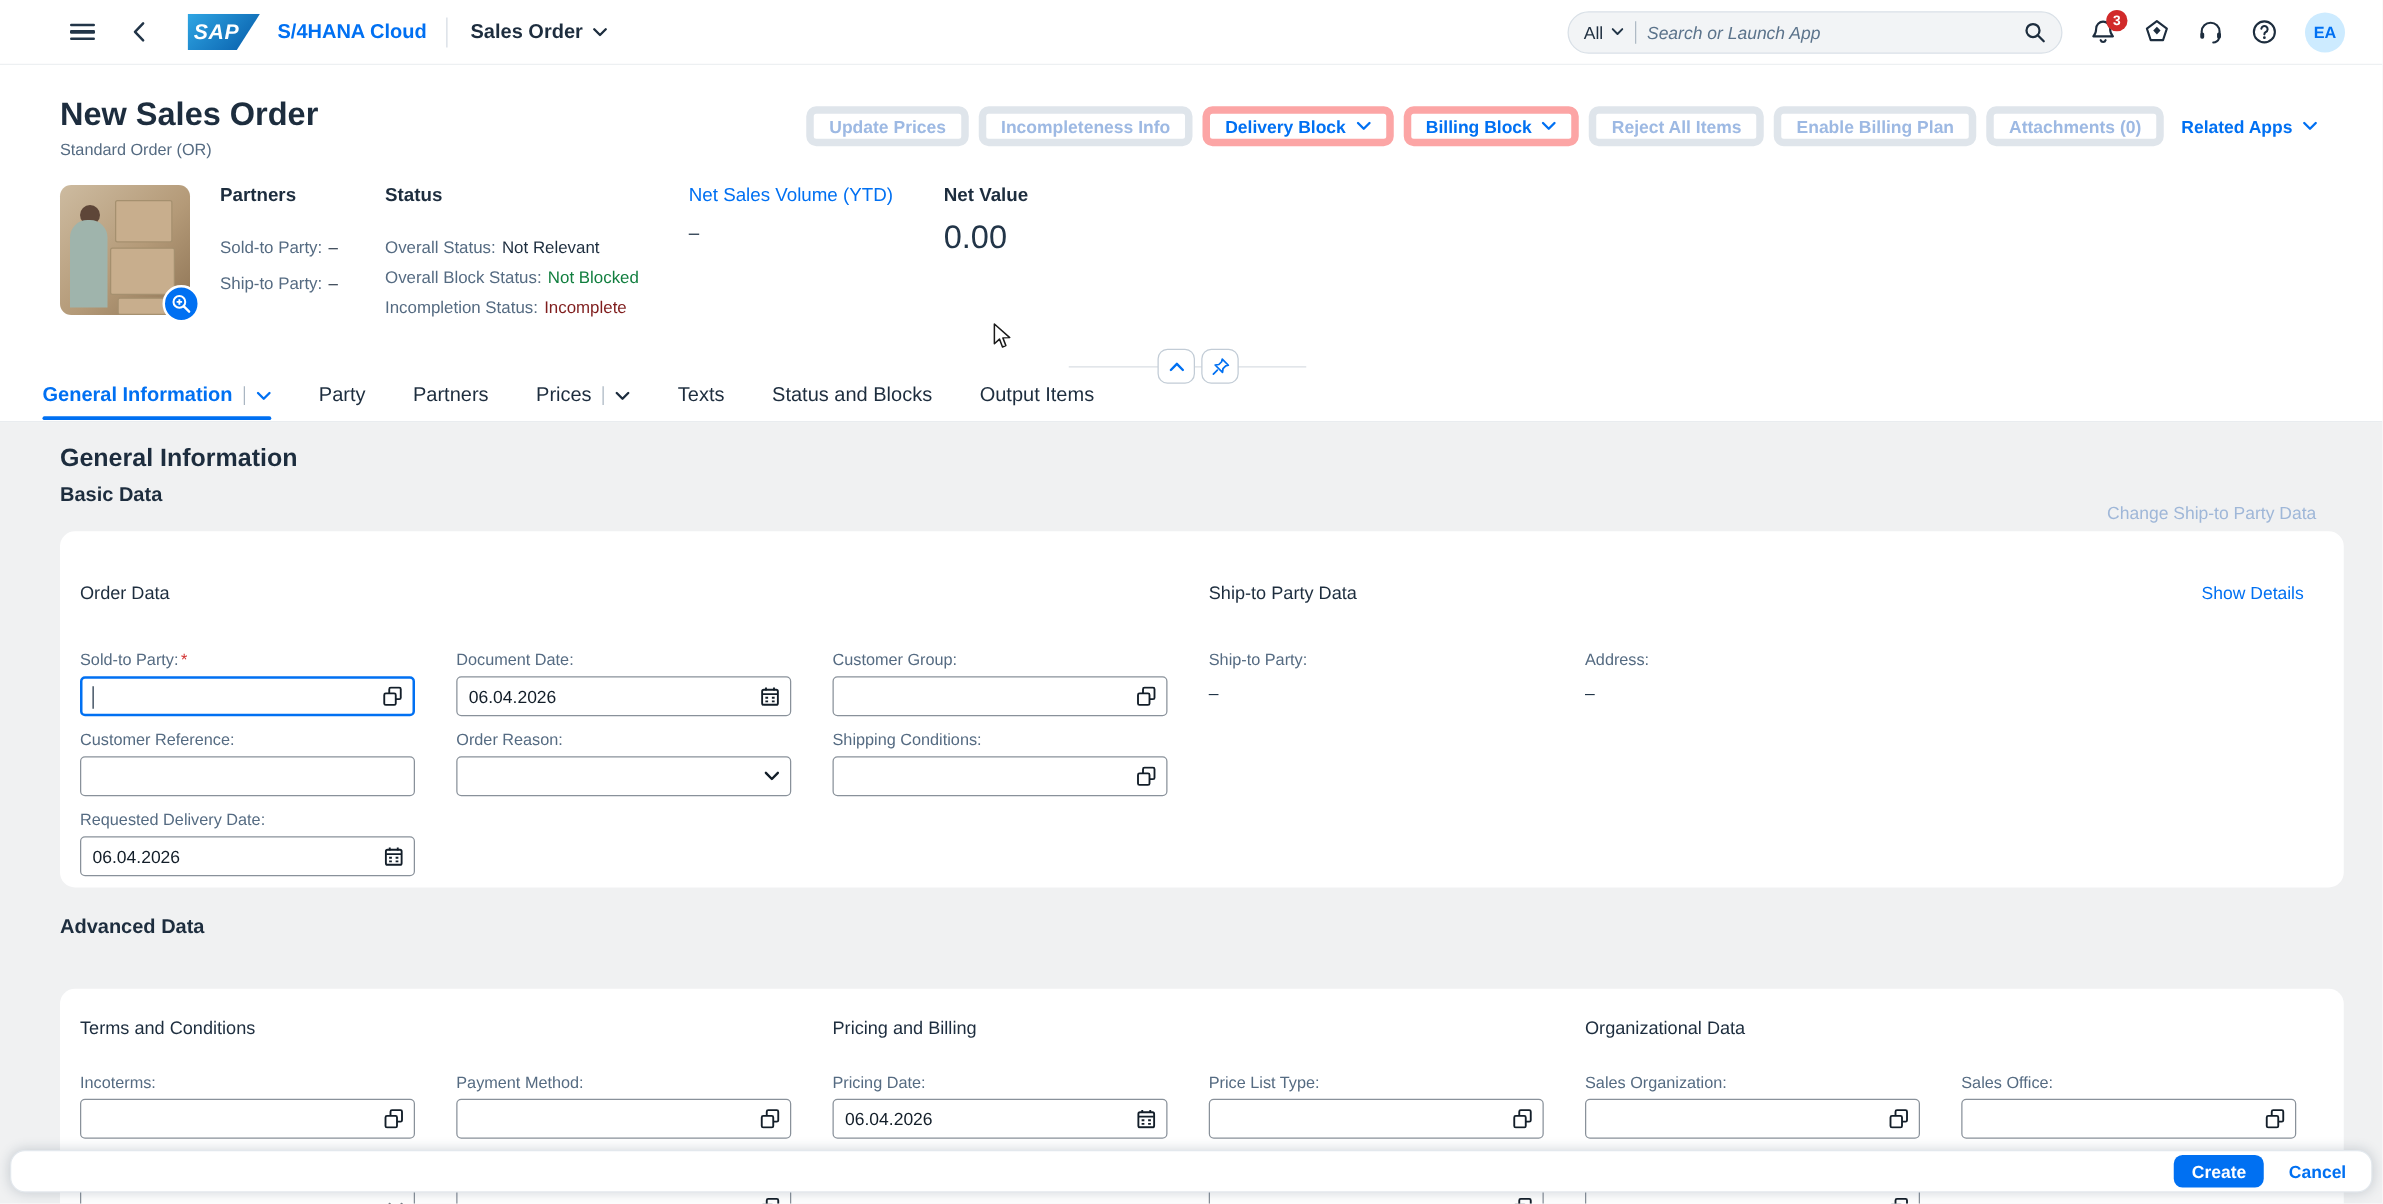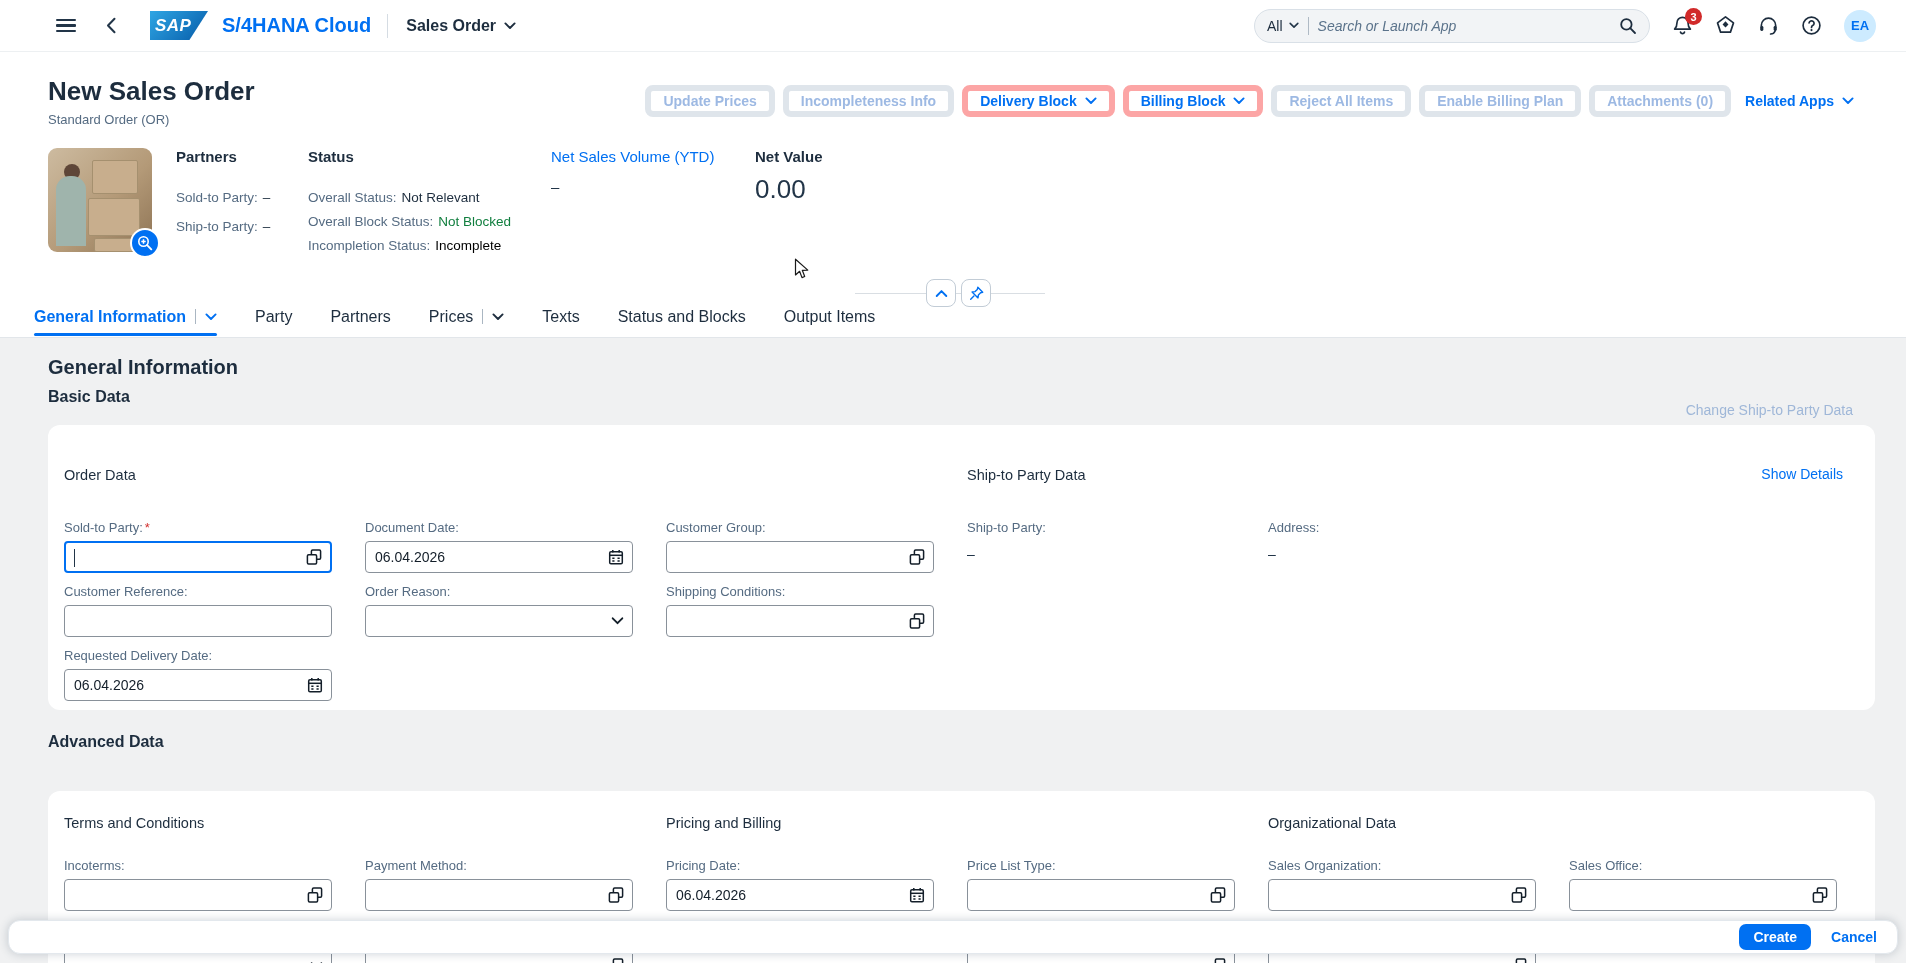--- a/index.html
+++ b/index.html
@@ -12,21 +12,21 @@
   .shellbar{position:absolute;top:0;left:0;right:0;height:52px;background:#fff;
     border-bottom:1px solid #EDF0F2;display:flex;align-items:center;z-index:5;}
   .hamburger{width:20px;height:14px;margin-left:56px;display:flex;flex-direction:column;
     justify-content:space-between;cursor:pointer;}
   .hamburger span{display:block;height:2.4px;background:#223548;border-radius:1px;}
   .shell-back{margin-left:30px;color:#223548;display:flex;align-items:center;cursor:pointer;}
   .sap-logo{margin-left:34px;width:58px;height:29px;position:relative;
     background:linear-gradient(135deg,#2fa6e4 0%,#0a62ae 90%);
     clip-path:polygon(0 0,100% 0,68% 100%,0 100%);display:flex;align-items:center;}
   .sap-logo b{color:#fff;font-style:italic;font-size:17px;letter-spacing:.5px;padding-left:5px;}
-  .shell-product{margin-left:14px;font-size:20px;font-weight:700;color:#0070F2;}
+  .shell-product{margin-left:14px;font-size:16px;font-weight:700;color:#0070F2;}
   .shell-divider{width:1px;height:24px;background:#D5DCE3;margin:0 18px 0 16px;}
   .shell-apptitle{display:flex;align-items:center;gap:8px;font-size:16px;font-weight:700;color:#1D2D3E;cursor:pointer;}
   .shell-right{margin-left:auto;display:flex;align-items:center;gap:22px;padding-right:30px;}
   .searchbar{width:396px;height:34px;border:1px solid #D9E0E7;background:#F2F4F6;border-radius:17px;
     display:flex;align-items:center;padding:0 12px;gap:9px;}
   .search-scope{display:flex;align-items:center;gap:6px;font-size:14px;color:#1D2D3E;cursor:pointer;}
   .search-sep{width:1px;height:18px;background:#AFBAC5;}
   .search-ph{flex:1;font-size:14px;font-style:italic;color:#5B738B;}
   .shell-icon{color:#1D2D3E;position:relative;display:flex;cursor:pointer;}
   .badge{position:absolute;top:-7px;right:-9px;min-width:17px;height:17px;border-radius:9px;
@@ -248,21 +248,21 @@
     <div class="kv" style="left: 176px; top: 190px;"><span>Sold-to Party:</span><b style="color: rgb(29, 45, 62);">–</b></div>
     <div class="kv" style="left: 176px; top: 219px;"><span>Ship-to Party:</span><b style="color: rgb(29, 45, 62);">–</b></div>
   </div>
 
 <div class="oh-col" style="left:308px;">
   <div class="oh-title">Status</div>
 </div>
 <div id="status-rows">
     <div class="kv" style="left: 308px; top: 190px;"><span>Overall Status:</span><b style="color: rgb(29, 45, 62);">Not Relevant</b></div>
     <div class="kv" style="left: 308px; top: 214px;"><span>Overall Block Status:</span><b style="color: rgb(16, 126, 62);">Not Blocked</b></div>
-    <div class="kv" style="left: 308px; top: 238px;"><span>Incompletion Status:</span><b style="color: #000000;">Incomplete</b></div>
+    <div class="kv" style="left: 308px; top: 238px;"><span>Incompletion Status:</span><b style="color: #7f1d1d;">Incomplete</b></div>
   </div>
 
 <div class="oh-col" style="left:551px;">
   <div class="oh-link-title">Net Sales Volume (YTD)</div>
   <div style="margin-top:13px;font-size:15px;color:#223548;">–</div>
 </div>
 <div class="oh-col" style="left:755px;">
   <div class="oh-title">Net Value</div>
   <div class="big-value" style="margin-top:9px;">0.00</div>
 </div>

